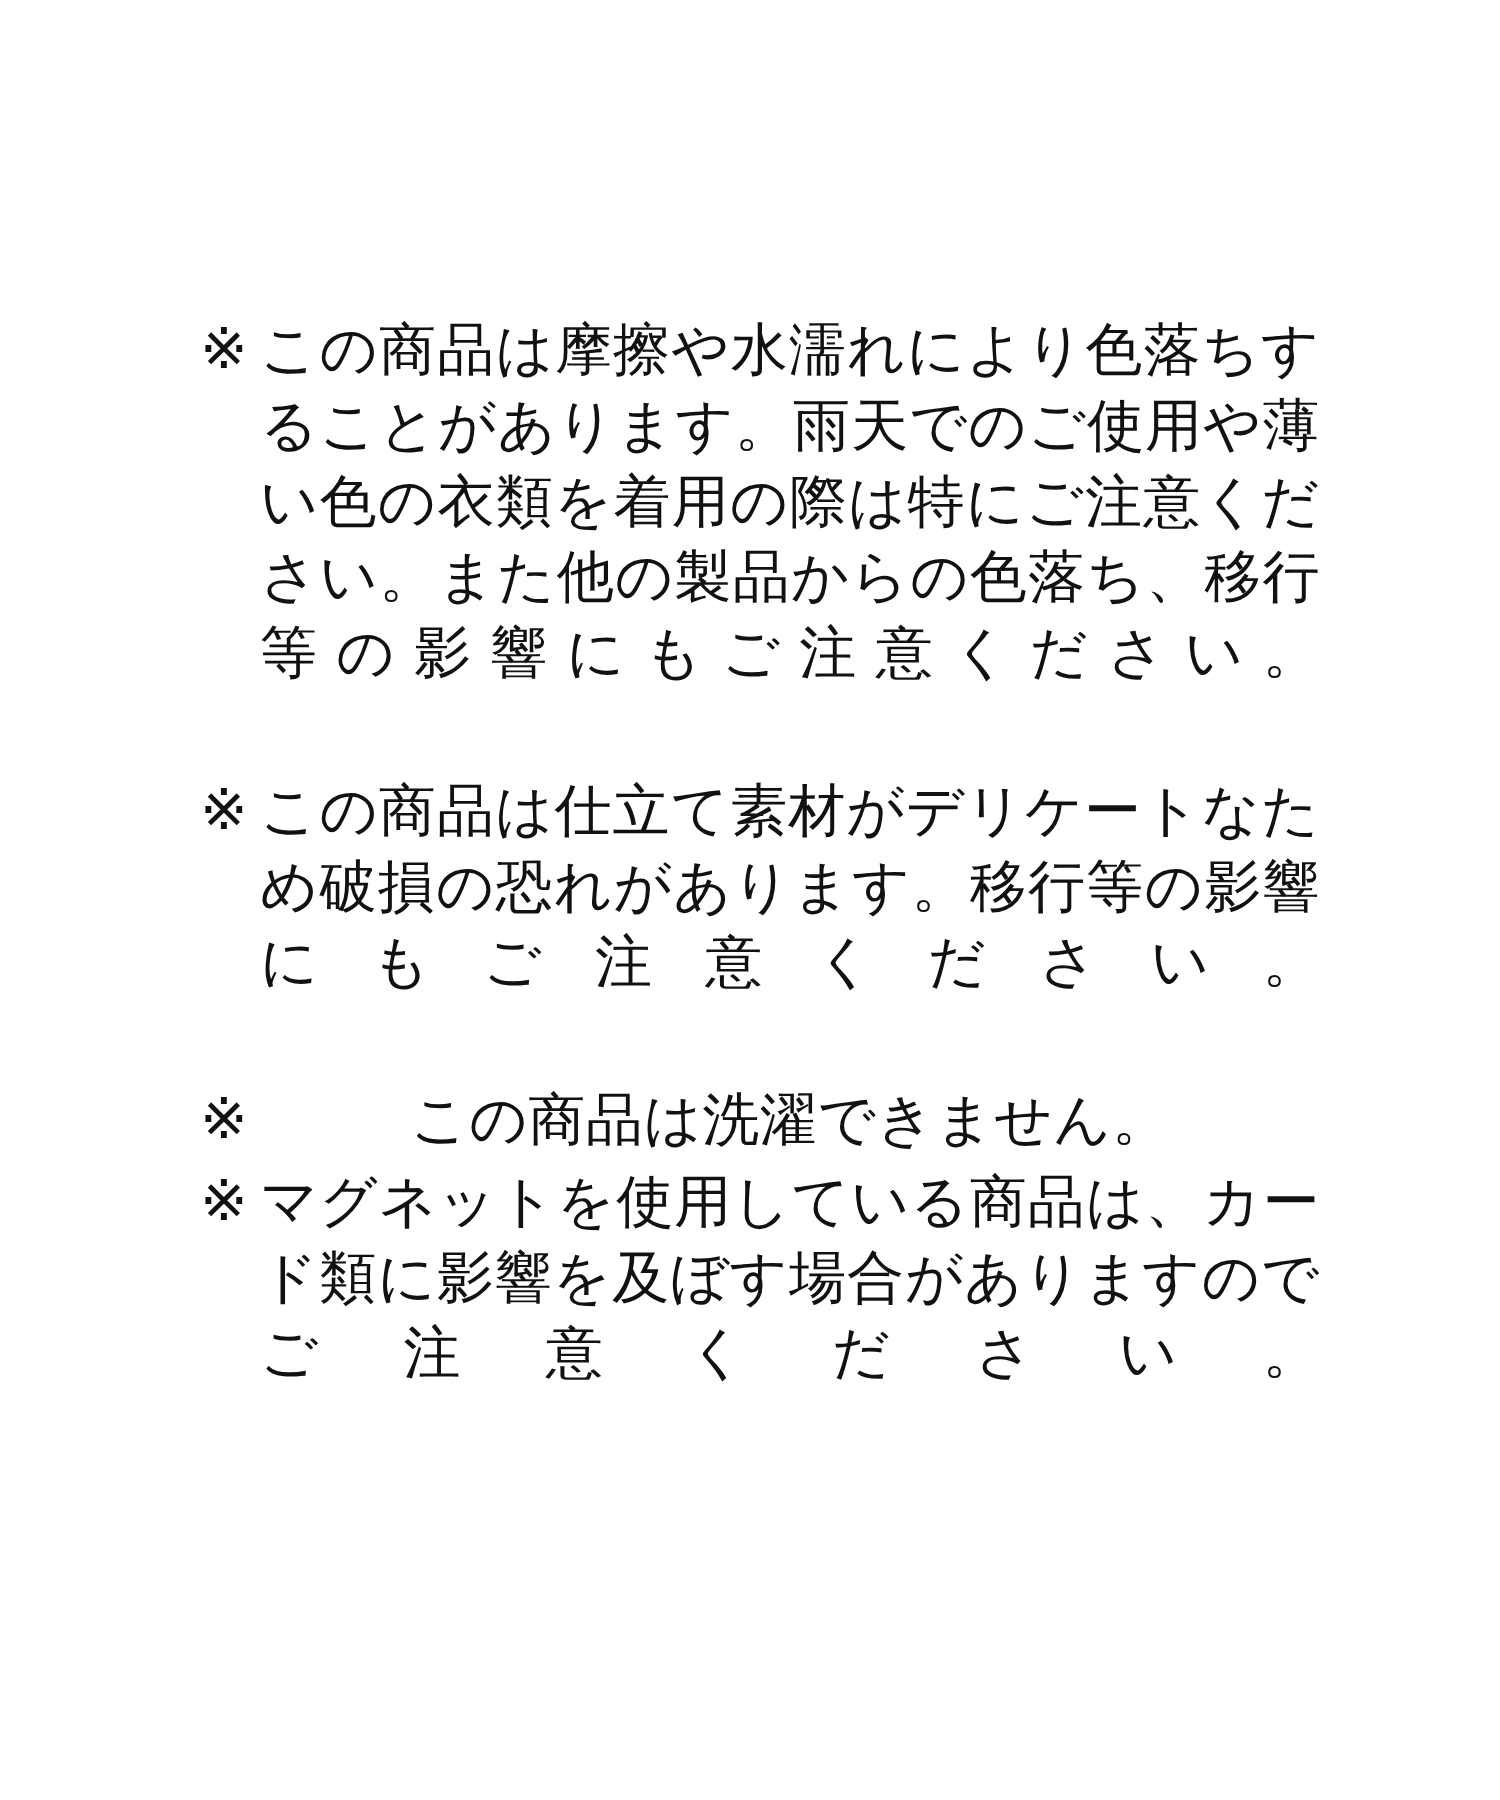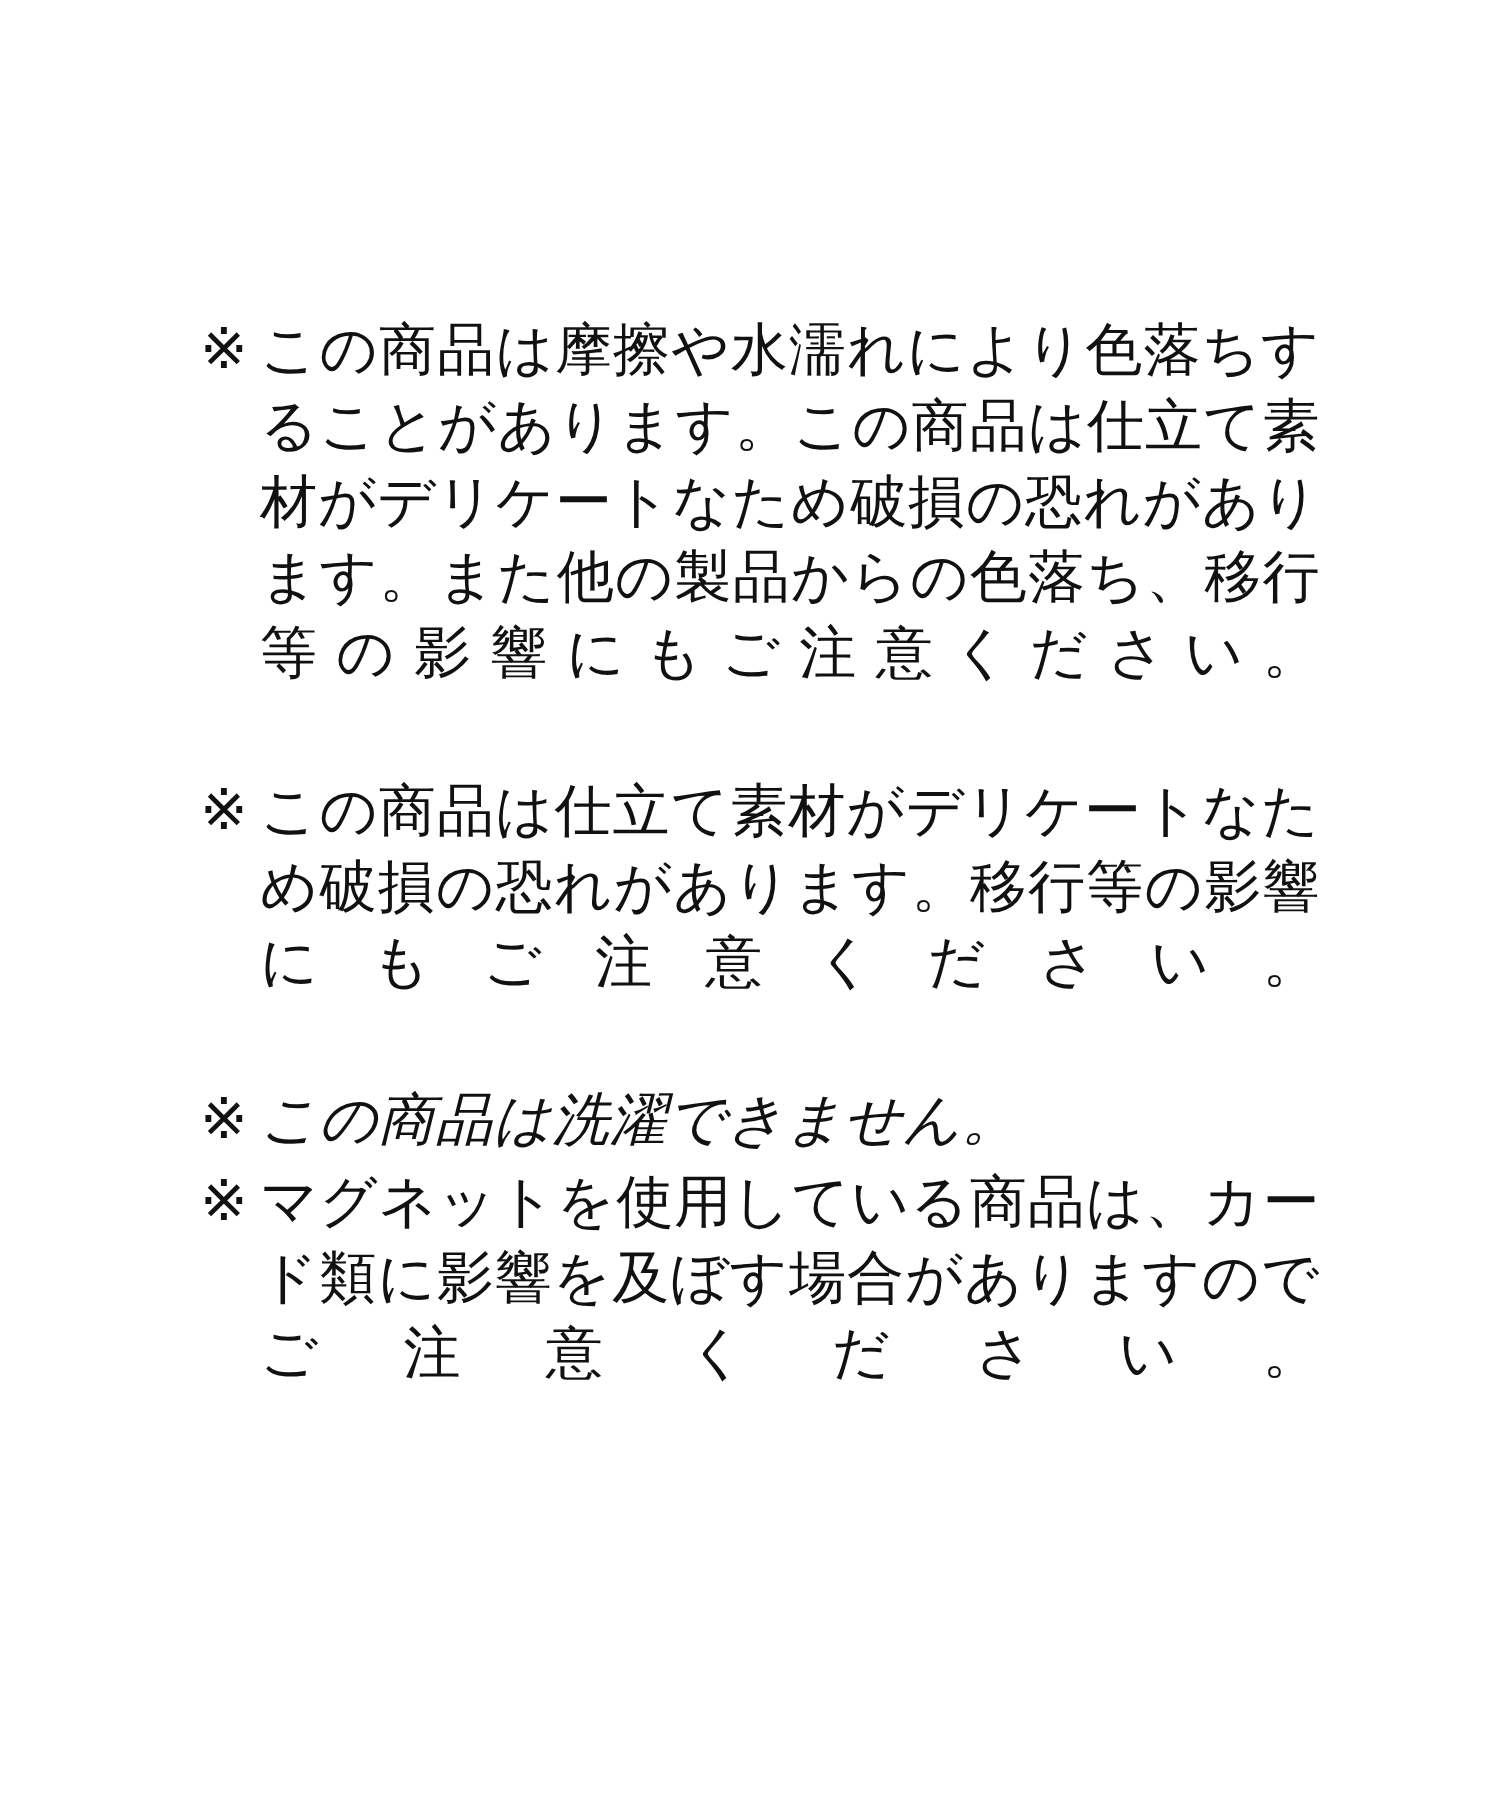--- a/index.html
+++ b/index.html
@@ -49,36 +49,35 @@
     text-justify: inter-character;
     word-break: break-all;
   }
   
   .notice-text::after {
     content: "";
     display: inline-block;
     width: 100%;
   }
   .notice-item.short .notice-text {
-    text-align: left;
-    font-style: italic;
+    text-align: center;
   }
   .notice-item.short .notice-text::after {
     content: none;
   }
 </style>
 </head>
 <body>
 
 <div class="page">
   <div class="notice-block">
 
     <div class="notice-item">
       <span class="notice-marker">※</span>
-      <span class="notice-text">この商品は摩擦や水濡れにより色落ちすることがあります。この商品は仕立て素材がデリケートなため破損の恐れがあります。また他の製品からの色落ち、移行等の影響にもご注意ください。</span>
+      <span class="notice-text">この商品は摩擦や水濡れにより色落ちすることがあります。雨天でのご使用や薄い色の衣類を着用の際は特にご注意ください。また他の製品からの色落ち、移行等の影響にもご注意ください。</span>
     </div>
 
     <div class="notice-item">
       <span class="notice-marker">※</span>
       <span class="notice-text">この商品は仕立て素材がデリケートなため破損の恐れがあります。移行等の影響にもご注意ください。</span>
     </div>
 
     <div class="notice-item short">
       <span class="notice-marker">※</span>
       <span class="notice-text">この商品は洗濯できません。</span>

